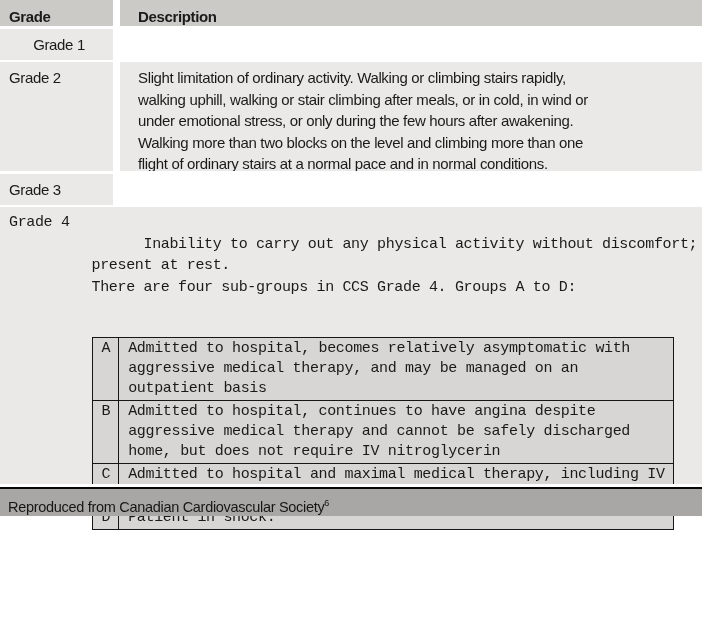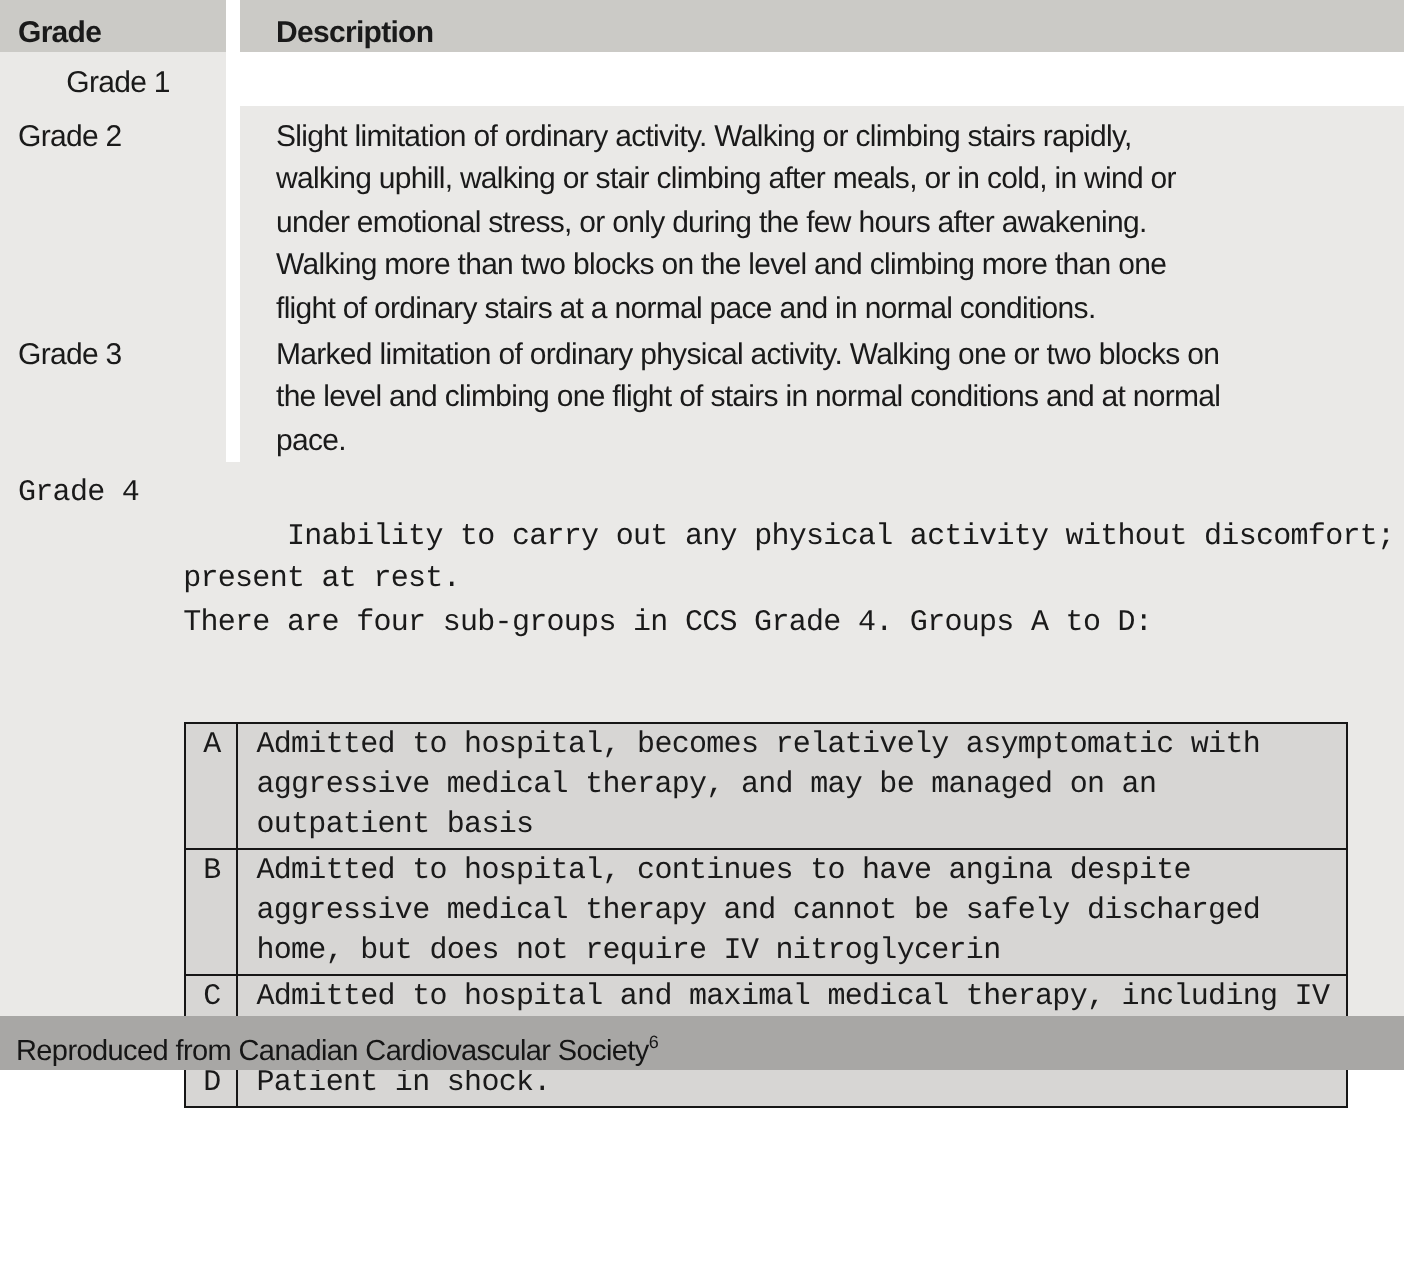--- a/index.html
+++ b/index.html
@@ -98,23 +98,20 @@
 under emotional stress, or only during the few hours after awakening.
 Walking more than two blocks on the level and climbing more than one
 flight of ordinary stairs at a normal pace and in normal conditions.</div>
   </div>
 
   <div class="rowgap"></div>
 
   <div class="trow h-r3">
     <div class="gcol">Grade 3</div>
     <div class="colgap"></div>
-    <div class="dcol">Marked limitation of ordinary physical activity. Walking one or two blocks on
-the level and climbing one flight of stairs in normal conditions and at normal
-pace.</div>
   </div>
 
   <div class="rowgap"></div>
 
   <div class="trow h-r4">
     <div class="gcol">Grade 4</div>
     <div class="colgap"></div>
     <div class="dcol">
       <span>Inability to carry out any physical activity without discomfort; angina may be
 present at rest.

